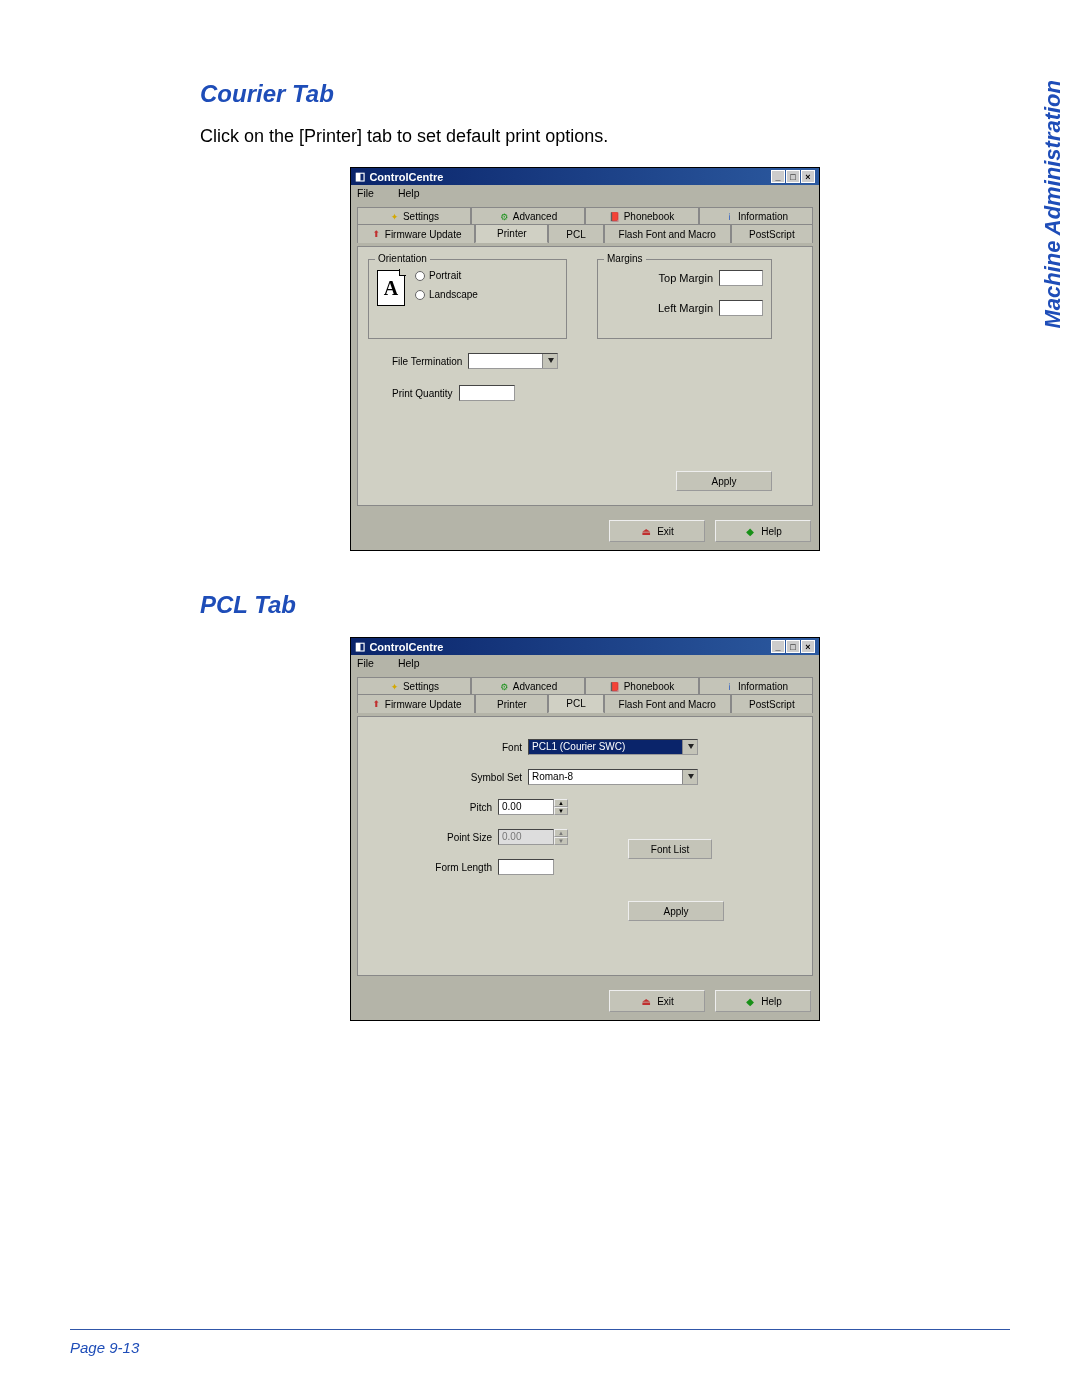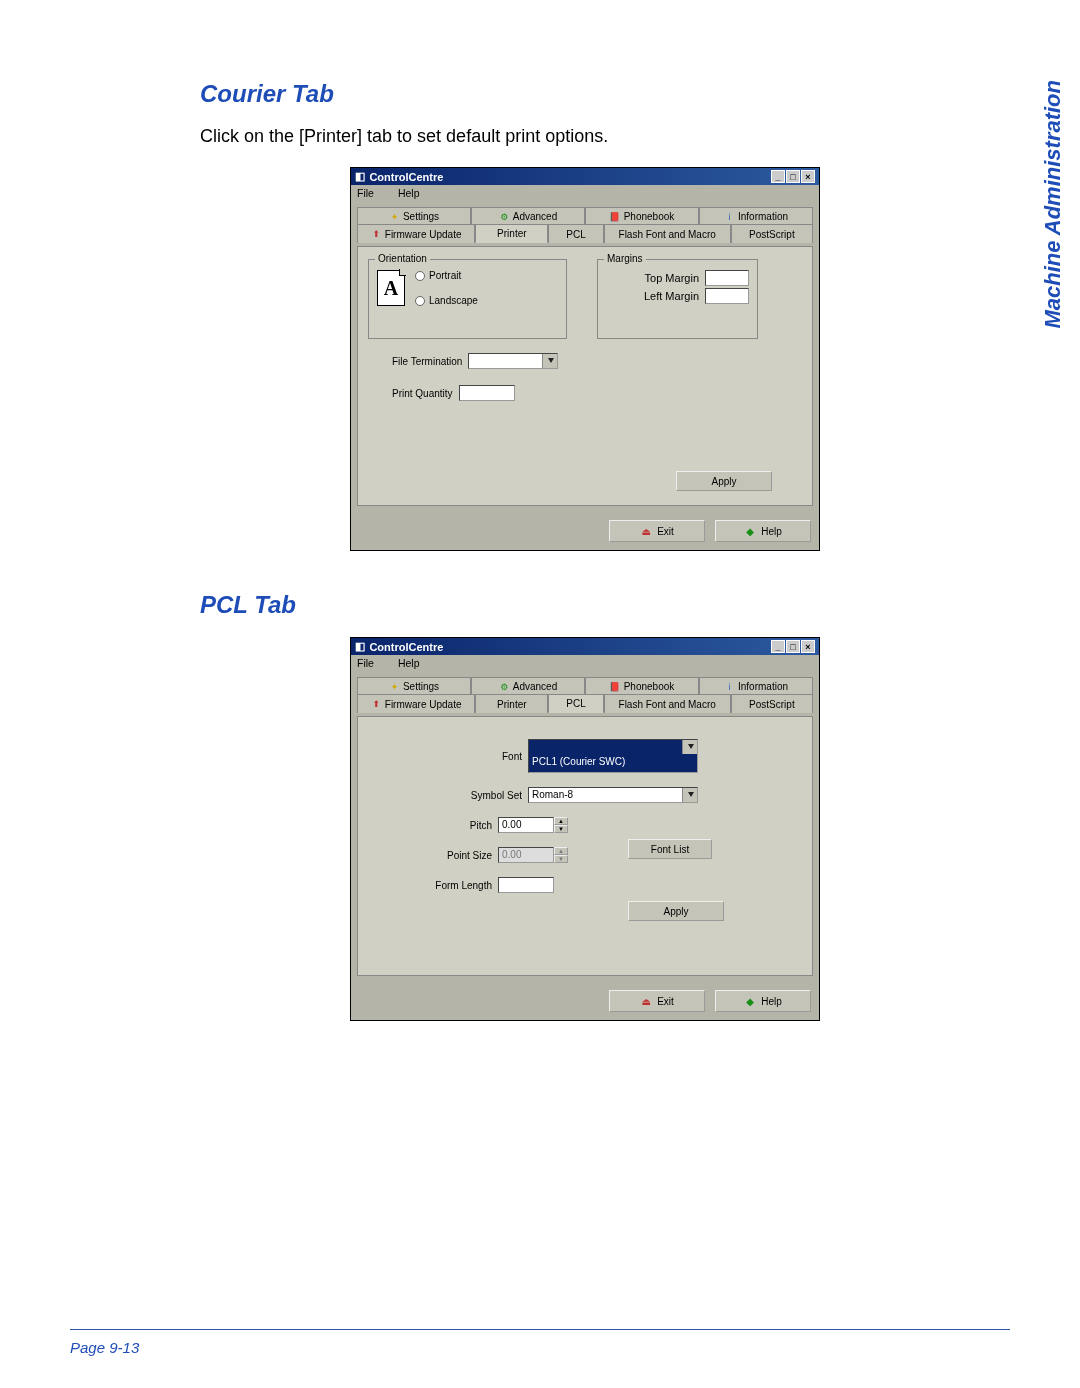--- a/index.html
+++ b/index.html
@@ -140,24 +140,24 @@
     width: 28px; height: 36px; border: 1px solid #000; background:#fff;
     display:flex;align-items:center;justify-content:center;
     font-family: 'Times New Roman', serif; font-weight:bold; font-size:20px;
     position:relative;
   }
   .orient-icon::after{
     content:""; position:absolute; right:-2px; top:-2px;
     width:6px;height:6px;border-left:1px solid #000;border-bottom:1px solid #000;
     background:#d0d0c4;
   }
-  .radiolist { display:flex; flex-direction:column; gap:14px; font-size:10px;}
+  .radiolist { display:flex; flex-direction:column; gap:8px; font-size:10px;}
   .radio { display:flex; align-items:center; gap:4px;}
   .radio .r { width:10px;height:10px;border:1px solid #666;border-radius:50%;background:#fff;}
-  .margins-box { width: 161px; height: 80px; display:flex; flex-direction:column; gap:2px; }
+  .margins-box { width: 175px; height: 80px; display:flex; flex-direction:column; gap:14px; }
   .mrow { display:flex; align-items:center; gap:6px; font-size:11px; justify-content:flex-end;}
   .tinput {
     width: 44px; height: 16px; background:#fff; border:1px inset #999;
   }
   .field-row { display:flex; align-items:center; gap:6px; font-size:10px; margin-bottom:16px; margin-left:24px;}
   .field-row label { text-align:right; }
   .dd { width:90px;height:16px;background:#fff;border:1px inset #999;position:relative;}
   .dd::after{content:"";position:absolute;right:0;top:0;width:14px;height:14px;background:#c4c4b8;border-left:1px solid #888;}
   .dd .arrow{position:absolute;right:3px;top:4px;width:0;height:0;border-left:3px solid transparent;border-right:3px solid transparent;border-top:5px solid #222;z-index:2;}
   .apply-btn {
@@ -174,21 +174,21 @@
   .footer-btn {
     width: 96px; height: 22px; background:#c4c4b8;
     border:1px outset #eee; display:flex; align-items:center; justify-content:center;
     gap:5px; font-size:10px;
   }
   .footer-btn .fico { width:12px;height:12px;display:inline-flex;align-items:center;justify-content:center;}
   
   .pcl-rows { display:flex; flex-direction:column; align-items:flex-end; gap:14px; width: 300px; margin: 10px 0 0 30px;}
   .pcl-row { display:flex; align-items:center; gap:6px; font-size:10px; }
   .pcl-row label { width: 70px; text-align:right; }
-  .dd-font {width:170px;height:16px;background:#0a246a;color:#fff;border:1px inset #999;position:relative;padding:16px 3px;font-size:10px;}
+  .dd-font {width:170px;height:16px;background:#0a246a;color:#fff;border:1px inset #999;position:relative;padding:1px 3px;font-size:10px;}
   .dd-font::after{content:"";position:absolute;right:0;top:0;width:14px;height:14px;background:#c4c4b8;border-left:1px solid #888;}
   .dd-font .arrow{position:absolute;right:3px;top:4px;width:0;height:0;border-left:3px solid transparent;border-right:3px solid transparent;border-top:5px solid #222;z-index:2;}
   .dd-sym {width:170px;height:16px;background:#fff;border:1px inset #999;position:relative;padding:1px 3px;font-size:10px;}
   .dd-sym::after{content:"";position:absolute;right:0;top:0;width:14px;height:14px;background:#c4c4b8;border-left:1px solid #888;}
   .dd-sym .arrow{position:absolute;right:3px;top:4px;width:0;height:0;border-left:3px solid transparent;border-right:3px solid transparent;border-top:5px solid #222;z-index:2;}
   .spin {width:56px;height:16px;background:#fff;border:1px inset #999;position:relative;padding:1px 3px;font-size:10px;}
   .spin.disabled{background:#ddd;color:#777;}
   .spin-btns{position:absolute;right:-15px;top:-1px;width:14px;height:16px;display:flex;flex-direction:column;}
   .spin-btns div{flex:1;background:#c4c4b8;border:1px outset #eee;font-size:6px;display:flex;align-items:center;justify-content:center;}
   .fontlist-btn {

